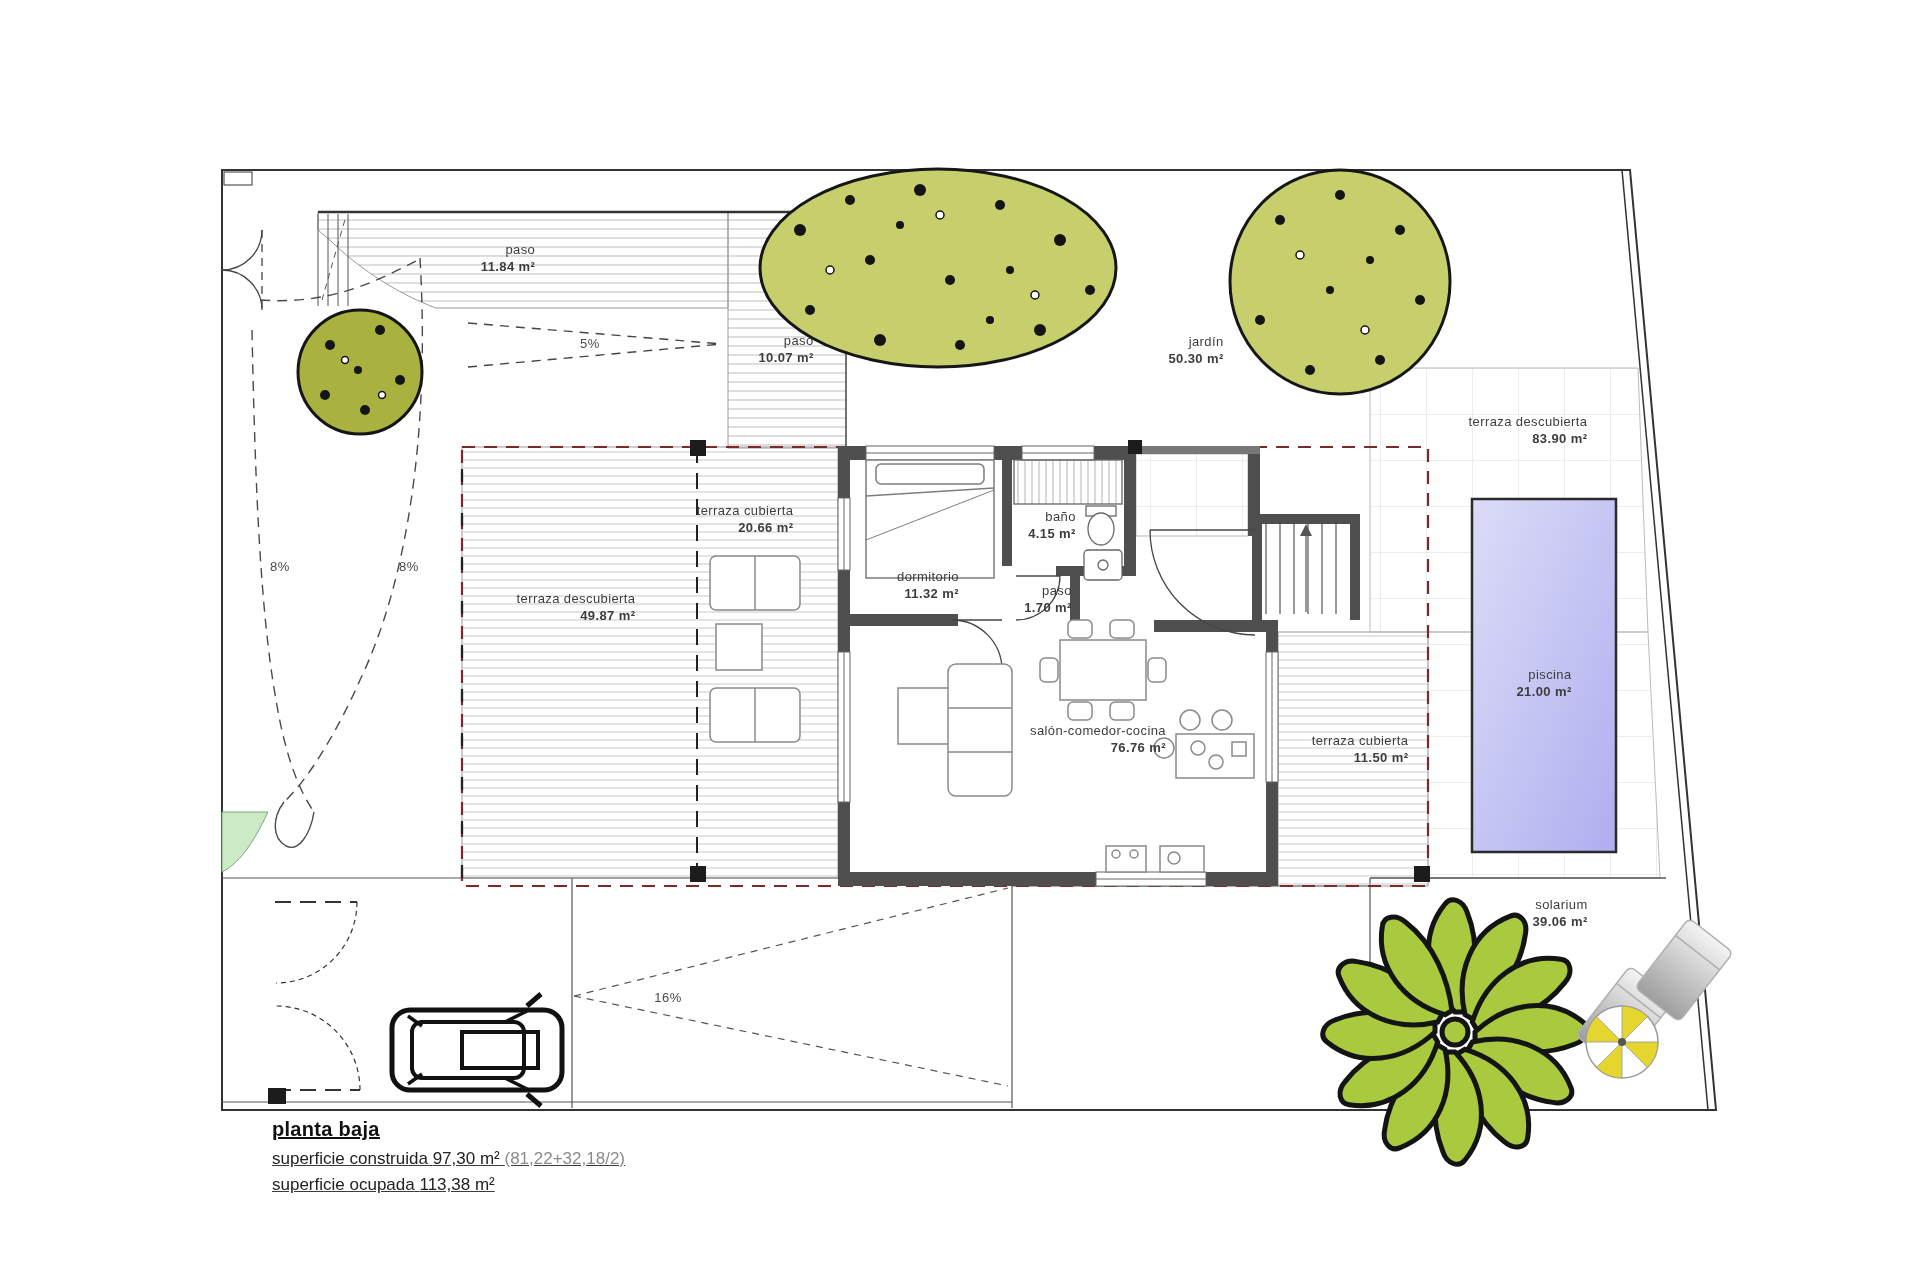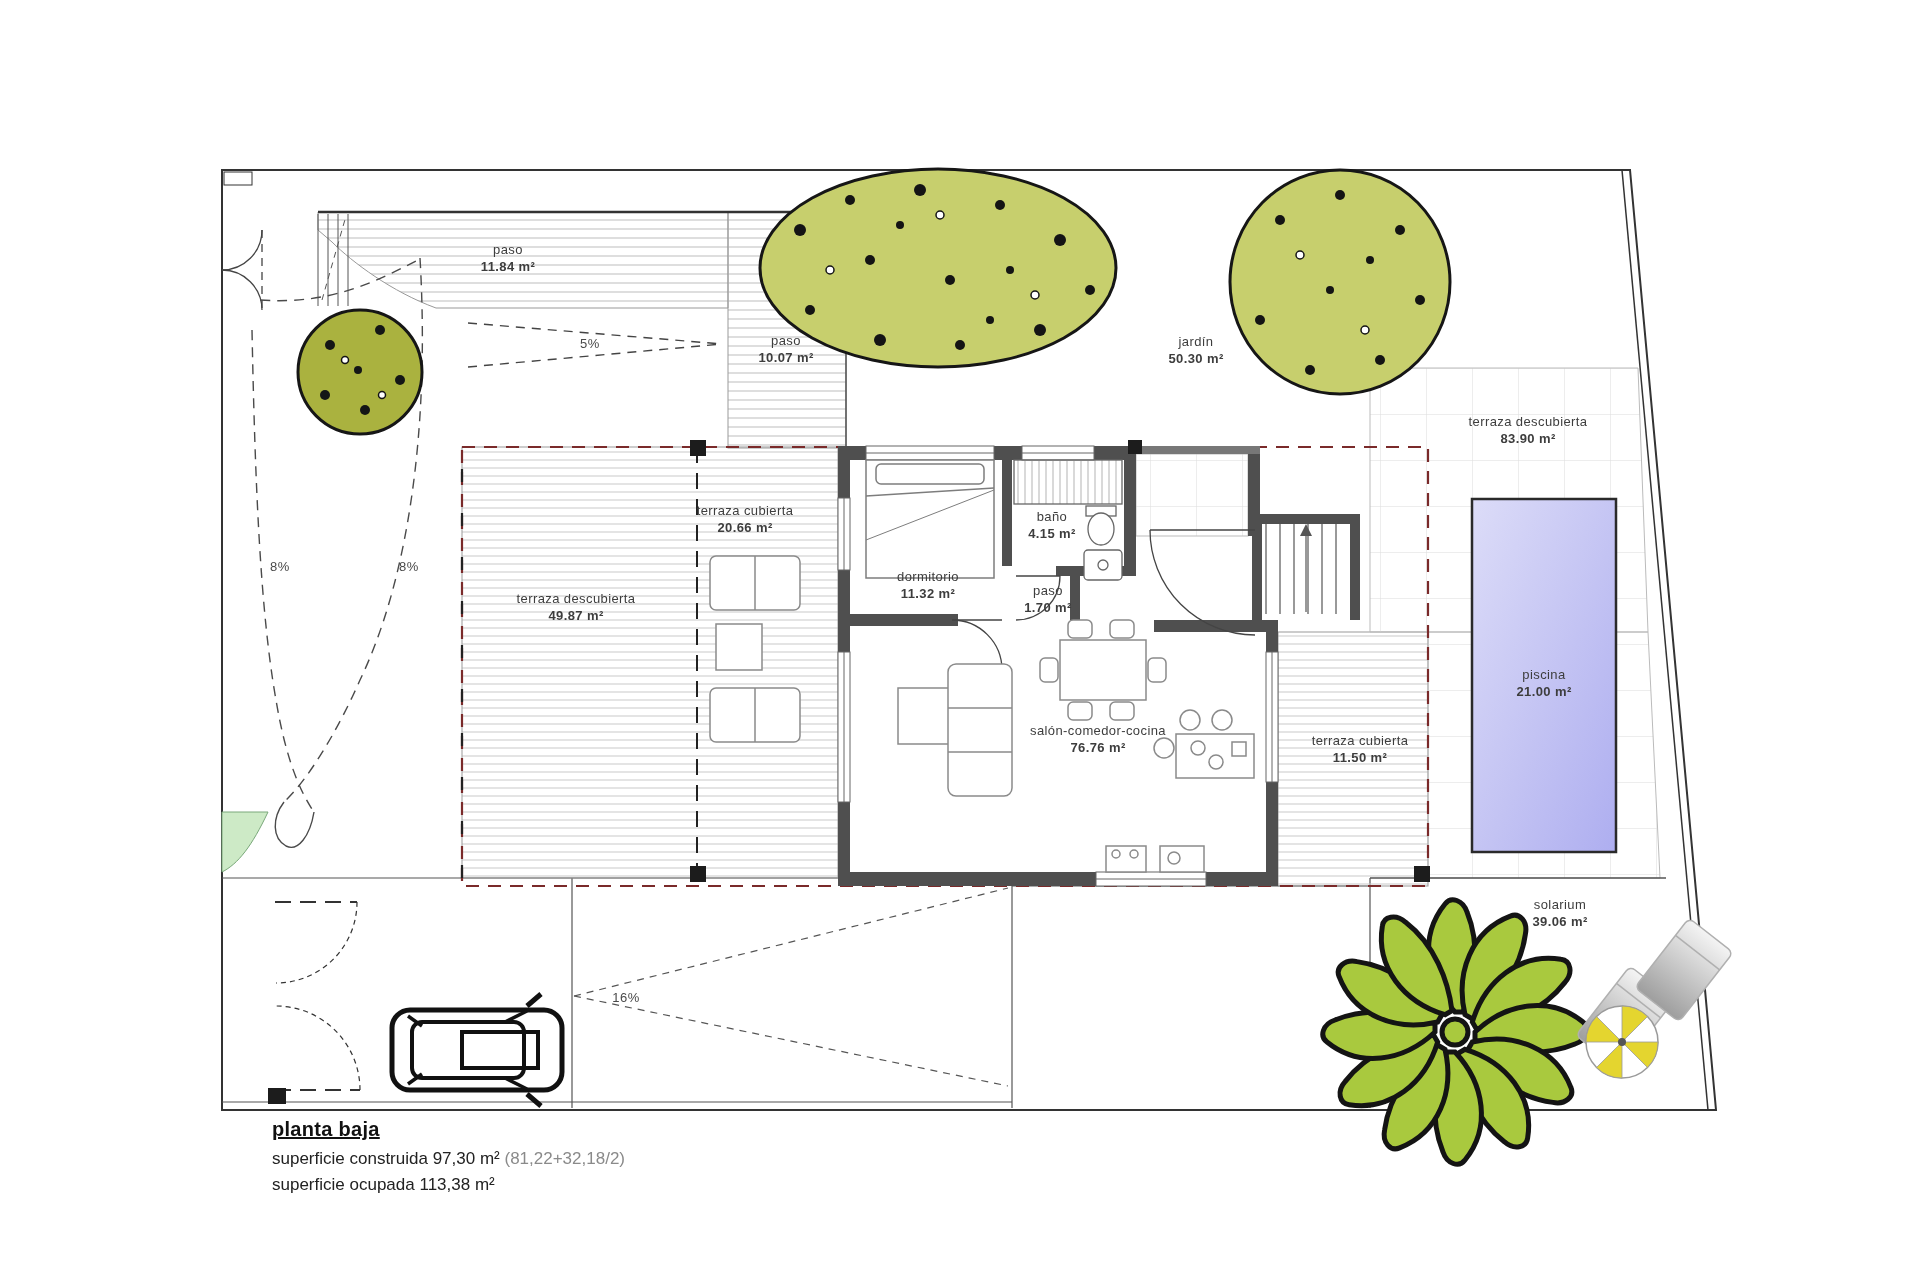--- a/index.html
+++ b/index.html
@@ -1,23 +1,23 @@
 <!DOCTYPE html>
 <html><head>
 <meta charset="utf-8">
 <style>
   html,body{margin:0;padding:0;background:#ffffff;}
   .plan{position:relative;width:1920px;height:1280px;background:#fff;overflow:hidden;
         font-family:"Liberation Sans", sans-serif;color:#3c3c3c;}
   svg{position:absolute;left:0;top:0;}
-  .room-label{position:absolute;transform:translate(-50%,-50%);text-align:center;
+  .room-label{position:absolute;transform:translate(-50%,-50%);text-align:right;
               font-size:13px;line-height:17px;color:#3d3d3d;white-space:nowrap;letter-spacing:.4px;}
   .room-label .rarea{font-size:13px;font-weight:bold;}
   .slope-label{position:absolute;transform:translate(-50%,-50%);font-size:13px;color:#4a4a4a;letter-spacing:.5px;}
-  .footer{position:absolute;left:272px;top:1118px;}
+  .footer{position:absolute;left:272px;top:1118px;text-decoration:underline;}
   .footer .title{font-size:20px;font-weight:bold;text-decoration:underline;color:#111;margin-bottom:8px;letter-spacing:.3px;}
   .footer .line{font-size:17px;color:#222;margin-bottom:6px;}
   .footer .line .detail{font-size:17px;color:#8a8a8a;}
 </style>
 </head>
 <body>
 
 <div class="plan">
 
 <svg width="1920" height="1280" viewBox="0 0 1920 1280">
@@ -403,21 +403,21 @@
     <div class="rarea">21.00 m²</div>
   </div>
   <div class="room-label" style="left:1560px;top:913px">
     <div class="rname">solarium</div>
     <div class="rarea">39.06 m²</div>
   </div>
 
   <div class="slope-label" style="left:590px;top:343px">5%</div>
   <div class="slope-label" style="left:280px;top:566px">8%</div>
   <div class="slope-label" style="left:409px;top:566px">8%</div>
-  <div class="slope-label" style="left:626px;top:997px">16%</div>
+  <div class="slope-label" style="left:668px;top:997px">16%</div>
 
   <div class="footer">
     <div class="title">planta baja</div>
     <div class="line">
       <span>superficie construida</span>
       <span>97,30 m²</span>
       <span class="detail">(81,22+32,18/2)</span>
     </div>
     <div class="line">
       <span>superficie ocupada</span>

